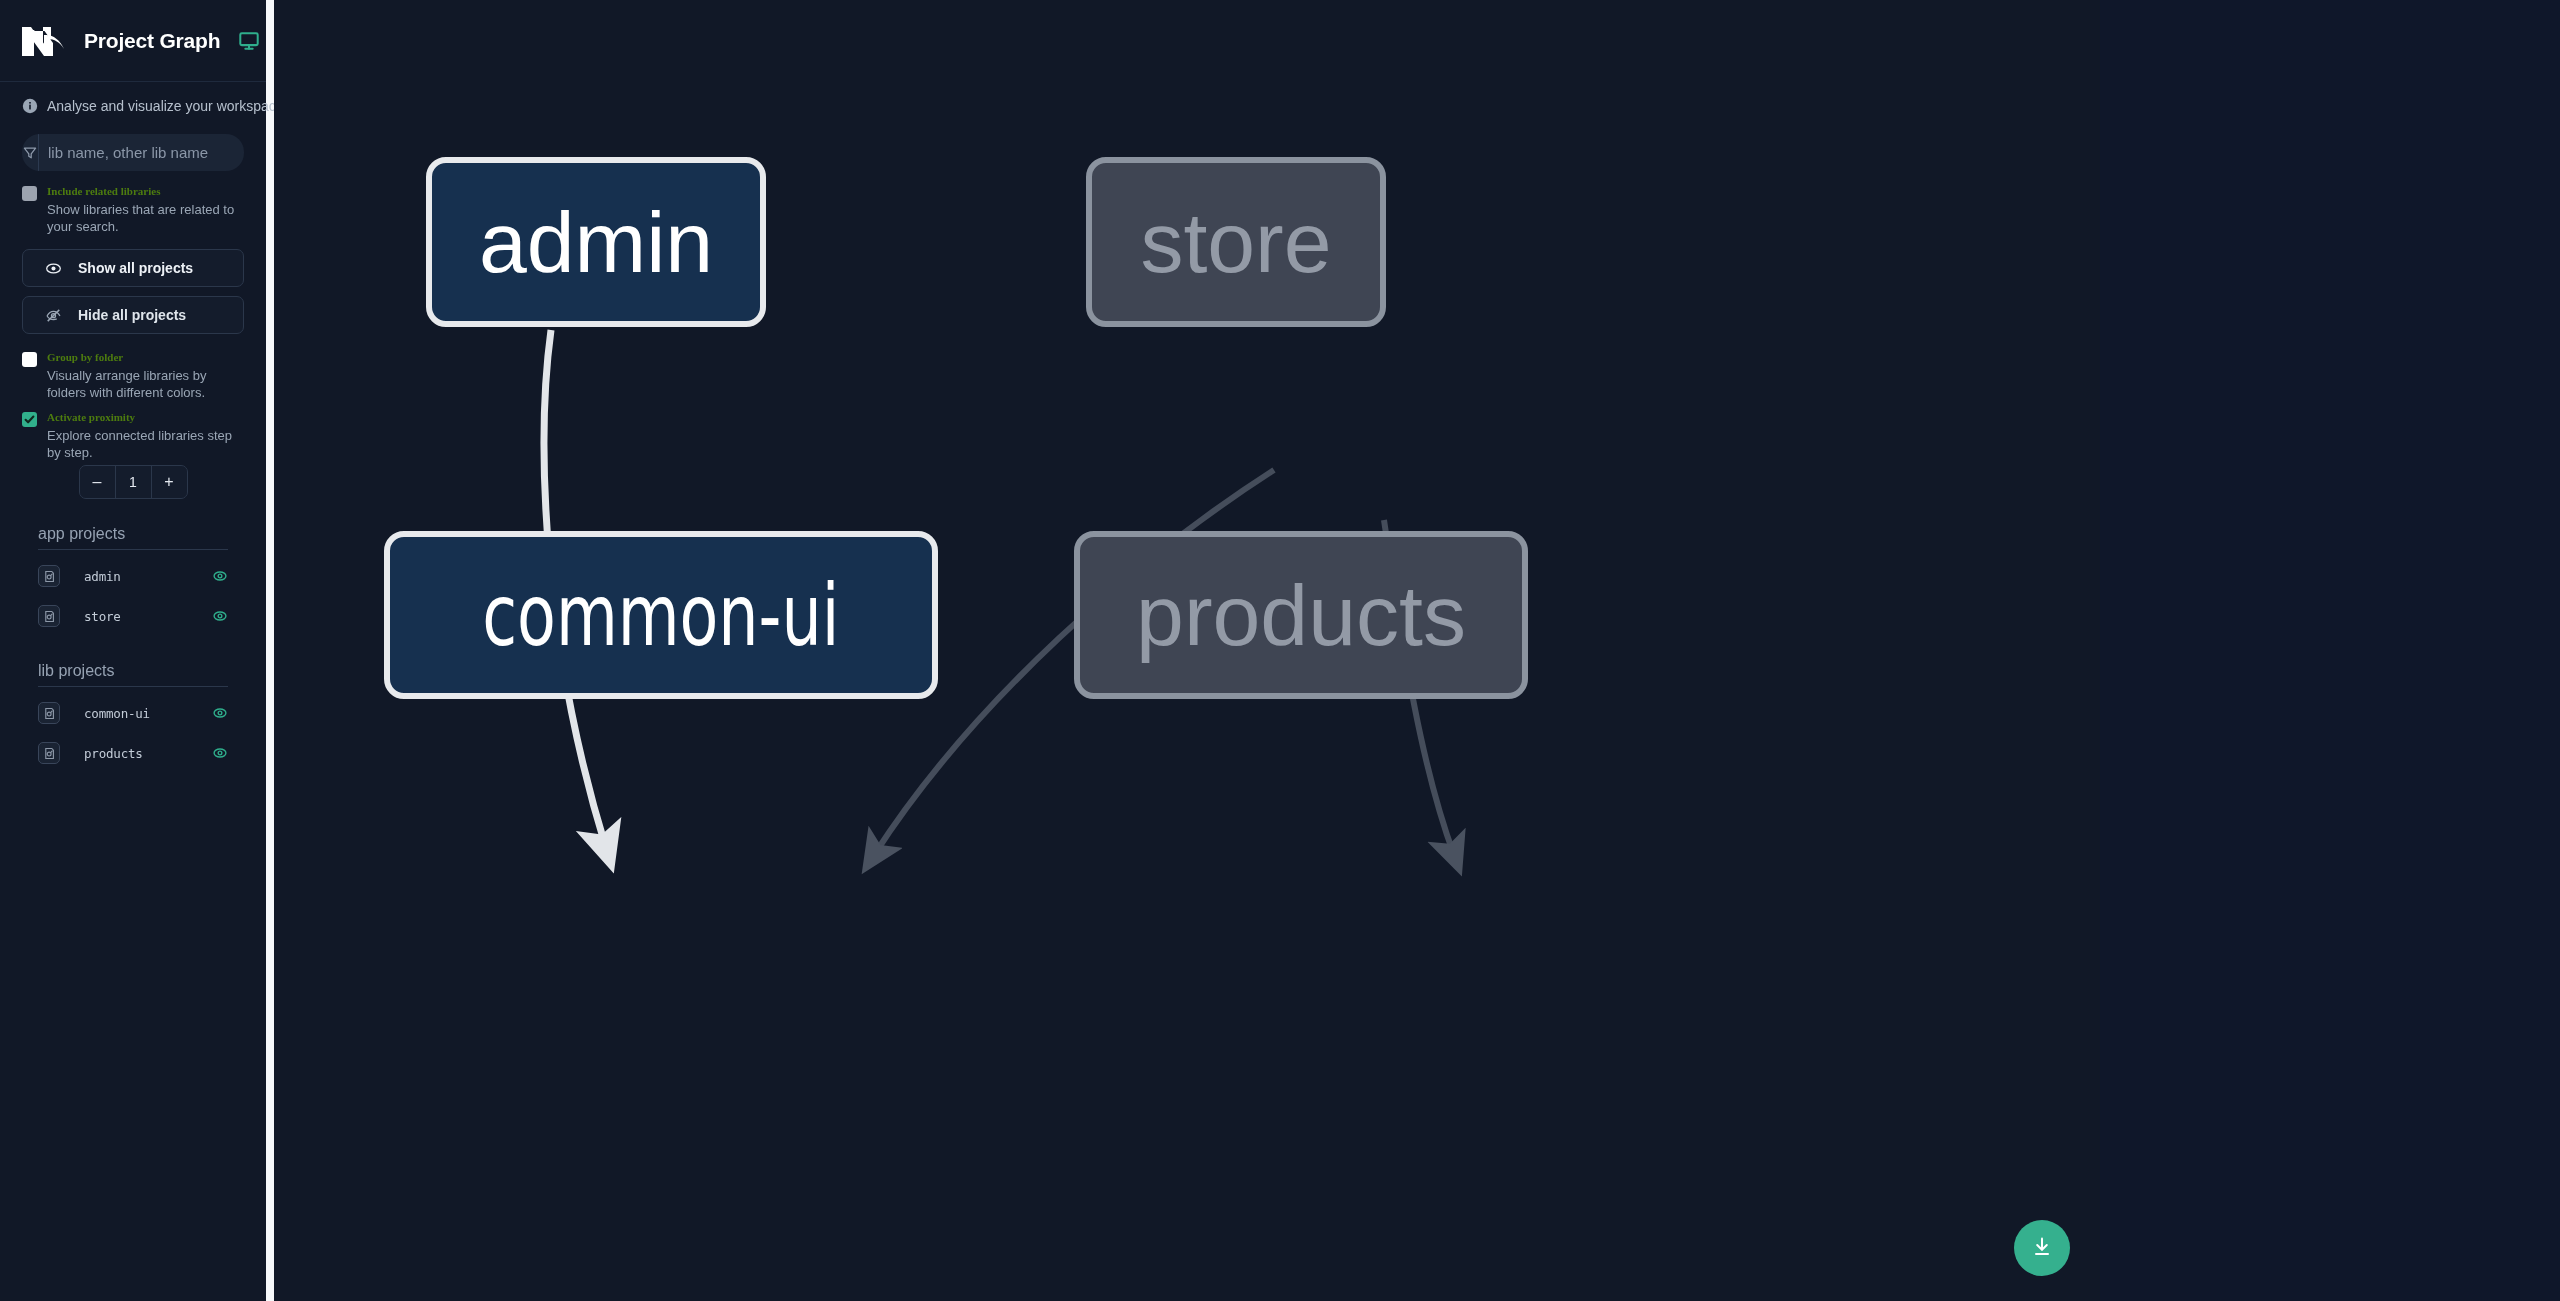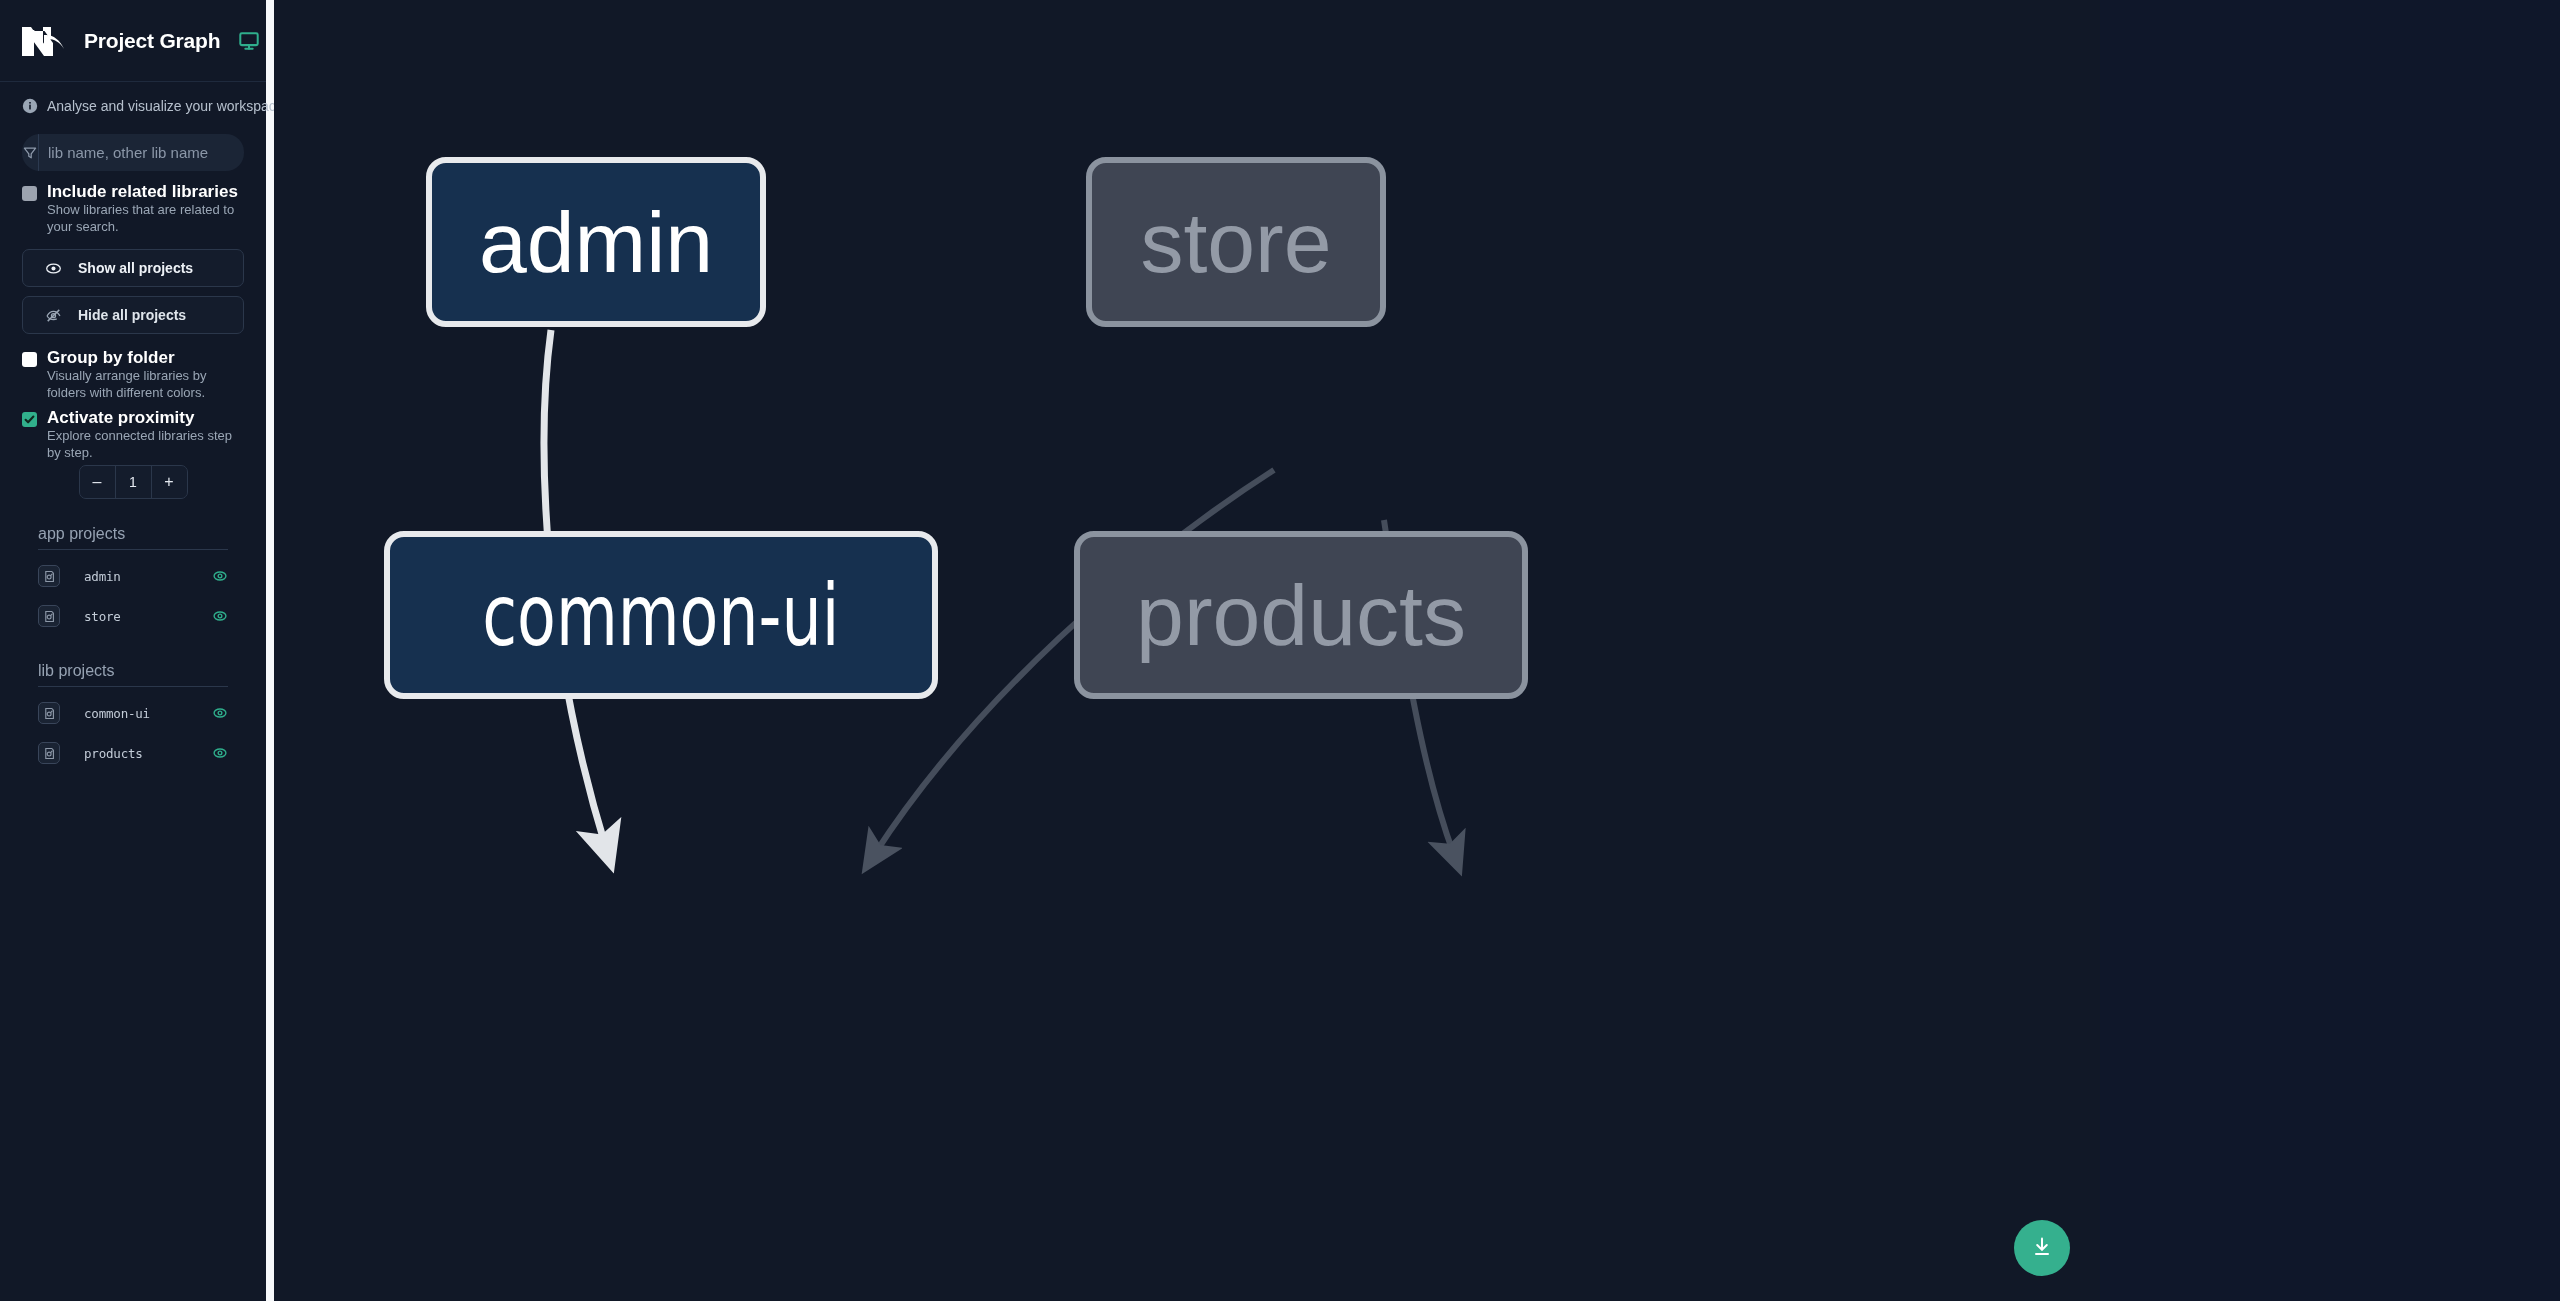--- a/index.html
+++ b/index.html
@@ -67,21 +67,21 @@
   }
   .cb {
     width: 15px; height: 15px; flex: 0 0 15px; margin-top: 3px;
     border-radius: 3px;
   }
   .cb.unchecked-grey { background: #9ca3af; }
   .cb.unchecked-white { background: #ffffff; }
   .cb.checked { background: #31b08c; position: relative; }
   .cb.checked svg { position: absolute; left: 1px; top: 1px; }
   .check-text { flex: 1; min-width: 0; }
-  .check-title { font-size: 17px; font-weight: bold; color: #ffffff; line-height: 17px; }
+  .check-title { font-size: 11px; font-weight: bold; color: #4d7c0f; line-height: 17px; font-family: Liberation Serif, serif; }
   .check-sub { font-size: 13px; color: #9aa6b5; line-height: 17px; margin-top: 1px; }
 
   .btn-wrap { padding: 14px 22px 0 22px; }
   .side-btn {
     width: 100%; height: 38px;
     background: #16203080;
     background: rgba(24,33,50,0.55);
     border: 1px solid #2b374b;
     border-radius: 7px;
     display: flex; align-items: center;

